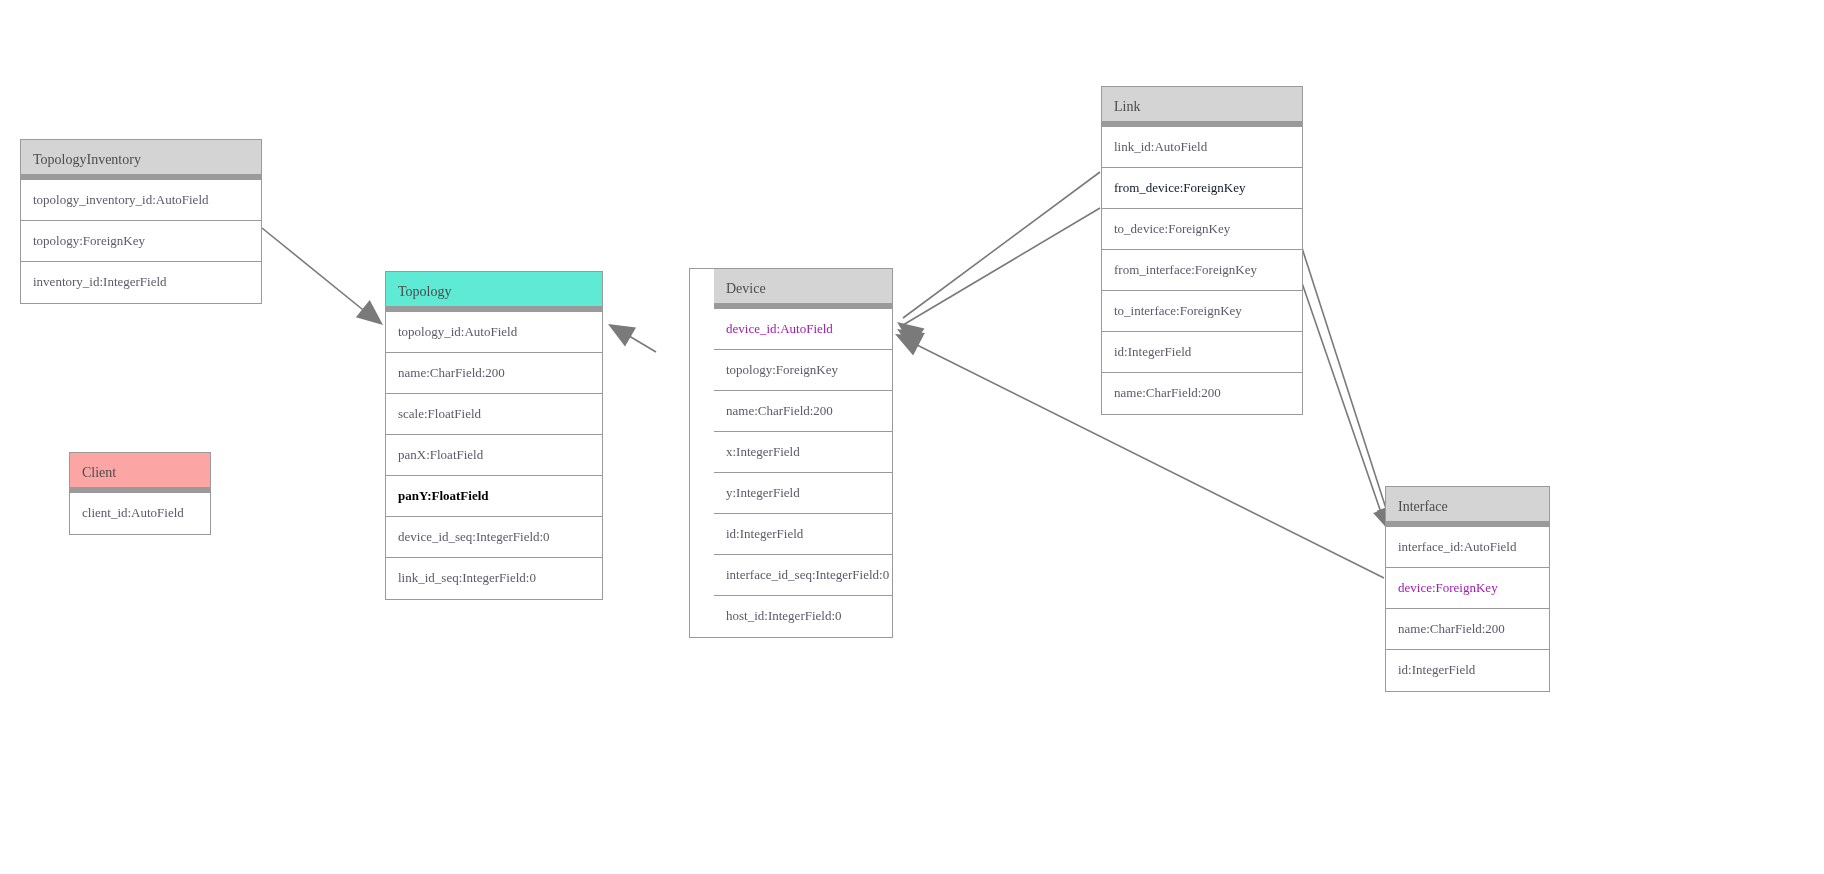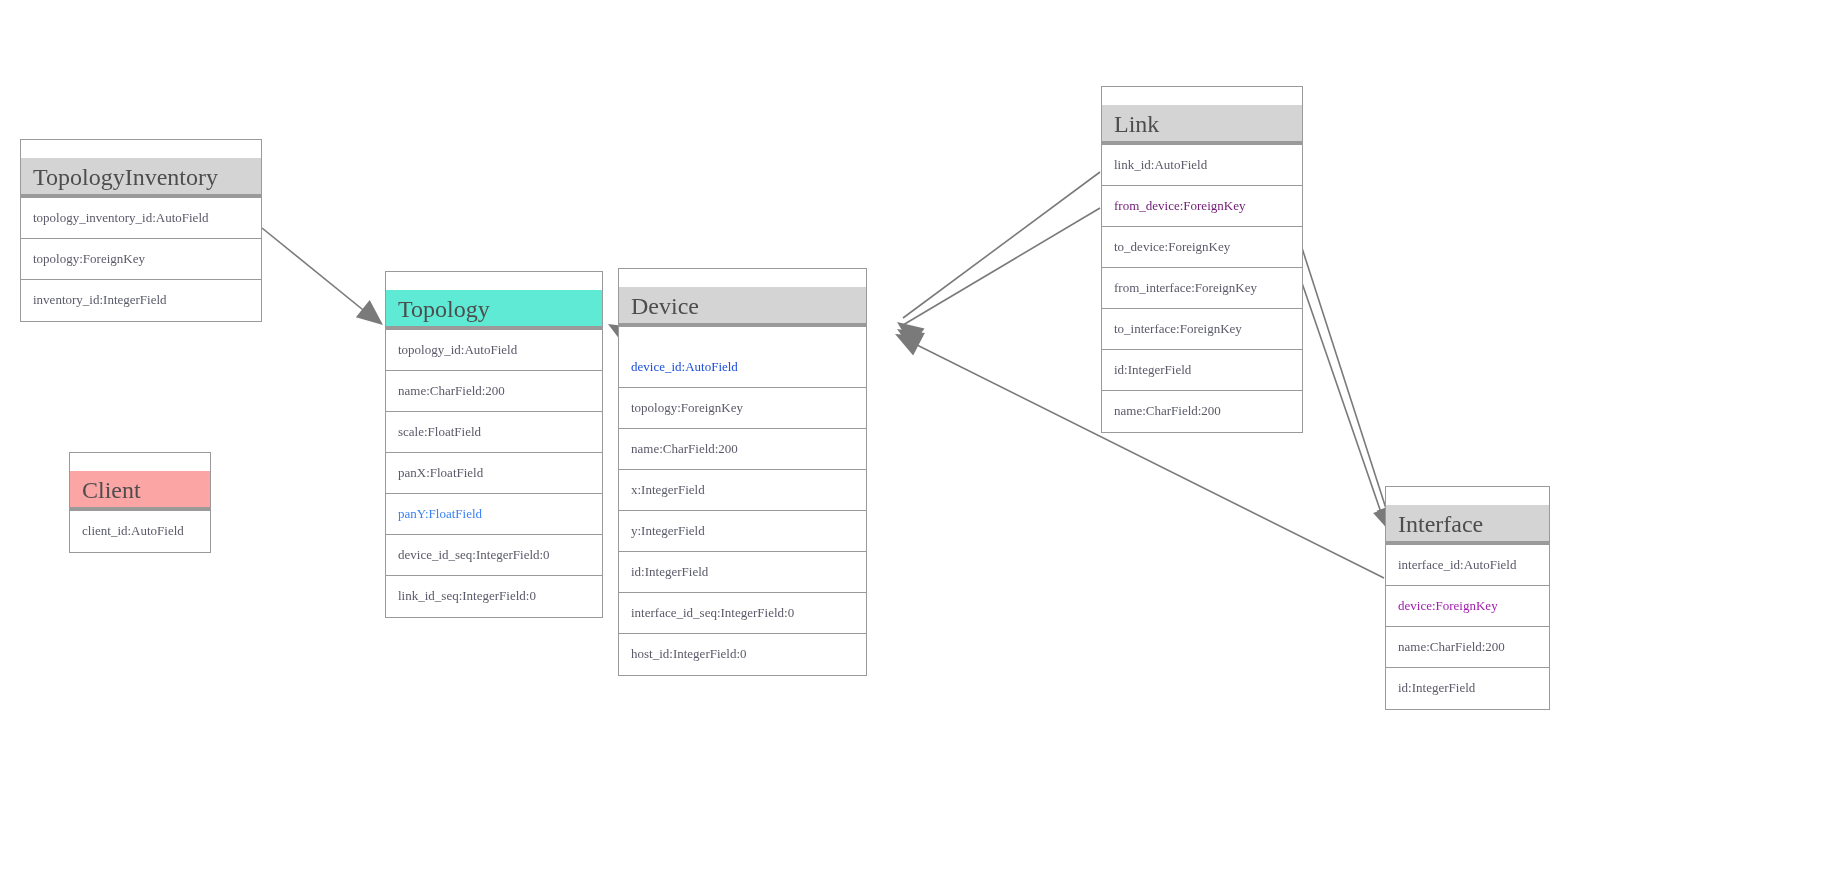--- a/index.html
+++ b/index.html
@@ -27,29 +27,28 @@
   .entity {
     position: absolute;
     box-sizing: border-box;
     border: 1px solid #9a9a9a;
     background: #ffffff;
     z-index: 2;
   }
   .entity-title {
     box-sizing: border-box;
     background: #d4d4d4;
-    border-bottom: 4px solid #1d4ed8;
+    border-bottom: 6px solid #1d4ed8;
     color: #4d4d4d;
-    font-size: 24px;
+    font-size: 14px;
     line-height: 39px;
     height: 40px;
     padding: 0 0 0 12px;
     white-space: nowrap;
     overflow: hidden;
-    margin-top: 18px;
   }
   .entity-field {
     box-sizing: border-box;
     border-bottom: 1px solid #9a9a9a;
     color: #5a5a6a;
     font-size: 13px;
     line-height: 40px;
     height: 41px;
     padding: 0 0 0 12px;
     white-space: nowrap;
@@ -91,39 +90,39 @@
       <div class="entity" style="left: 69px; top: 452px; width: 142px; border-color: rgb(154, 154, 154);">
         <div class="entity-title" style="background: #fca5a5; color: rgb(77, 77, 77); border-bottom-color: rgb(154, 154, 154);">Client</div>
         <div class="entity-field" style="color: rgb(90, 90, 106); border-bottom-color: rgb(154, 154, 154);">client_id:AutoField</div>
       </div>
       <div class="entity" style="left: 385px; top: 271px; width: 218px; border-color: rgb(154, 154, 154);">
         <div class="entity-title" style="background: #5eead4; color: rgb(77, 77, 77); border-bottom-color: rgb(154, 154, 154);">Topology</div>
         <div class="entity-field" style="color: rgb(90, 90, 106); border-bottom-color: rgb(154, 154, 154);">topology_id:AutoField</div>
         <div class="entity-field" style="color: rgb(90, 90, 106); border-bottom-color: rgb(154, 154, 154);">name:CharField:200</div>
         <div class="entity-field" style="color: rgb(90, 90, 106); border-bottom-color: rgb(154, 154, 154);">scale:FloatField</div>
         <div class="entity-field" style="color: rgb(90, 90, 106); border-bottom-color: rgb(154, 154, 154);">panX:FloatField</div>
-        <div class="entity-field" style="color: #3b82f6; border-bottom-color: rgb(154, 154, 154);">panY:FloatField</div>
+        <div class="entity-field" style="color: #000000; border-bottom-color: rgb(154, 154, 154); font-weight: bold;">panY:FloatField</div>
         <div class="entity-field" style="color: rgb(90, 90, 106); border-bottom-color: rgb(154, 154, 154);">device_id_seq:IntegerField:0</div>
         <div class="entity-field" style="color: rgb(90, 90, 106); border-bottom-color: rgb(154, 154, 154);">link_id_seq:IntegerField:0</div>
       </div>
-      <div class="entity" style="left: 618px; top: 268px; width: 249px; border-color: rgb(154, 154, 154);">
+      <div class="entity" style="left: 689px; top: 268px; width: 204px; border-color: rgb(154, 154, 154); padding-left: 24px;">
         <div class="entity-title" style="background: rgb(212, 212, 212); color: rgb(77, 77, 77); border-bottom-color: rgb(154, 154, 154);">Device</div>
-        <div class="entity-field" style="color: #1d4ed8; border-bottom-color: rgb(154, 154, 154); margin-top: 20px;">device_id:AutoField</div>
+        <div class="entity-field" style="color: #a21caf; border-bottom-color: rgb(154, 154, 154);">device_id:AutoField</div>
         <div class="entity-field" style="color: rgb(90, 90, 106); border-bottom-color: rgb(154, 154, 154);">topology:ForeignKey</div>
         <div class="entity-field" style="color: rgb(90, 90, 106); border-bottom-color: rgb(154, 154, 154);">name:CharField:200</div>
         <div class="entity-field" style="color: rgb(90, 90, 106); border-bottom-color: rgb(154, 154, 154);">x:IntegerField</div>
         <div class="entity-field" style="color: rgb(90, 90, 106); border-bottom-color: rgb(154, 154, 154);">y:IntegerField</div>
         <div class="entity-field" style="color: rgb(90, 90, 106); border-bottom-color: rgb(154, 154, 154);">id:IntegerField</div>
         <div class="entity-field" style="color: rgb(90, 90, 106); border-bottom-color: rgb(154, 154, 154);">interface_id_seq:IntegerField:0</div>
         <div class="entity-field" style="color: rgb(90, 90, 106); border-bottom-color: rgb(154, 154, 154);">host_id:IntegerField:0</div>
       </div>
       <div class="entity" style="left: 1101px; top: 86px; width: 202px; border-color: rgb(154, 154, 154);">
         <div class="entity-title" style="background: rgb(212, 212, 212); color: rgb(77, 77, 77); border-bottom-color: rgb(154, 154, 154);">Link</div>
         <div class="entity-field" style="color: rgb(90, 90, 106); border-bottom-color: rgb(154, 154, 154);">link_id:AutoField</div>
-        <div class="entity-field" style="color: #701a75; border-bottom-color: rgb(154, 154, 154);">from_device:ForeignKey</div>
+        <div class="entity-field" style="color: #0f172a; border-bottom-color: rgb(154, 154, 154);">from_device:ForeignKey</div>
         <div class="entity-field" style="color: rgb(90, 90, 106); border-bottom-color: rgb(154, 154, 154);">to_device:ForeignKey</div>
         <div class="entity-field" style="color: rgb(90, 90, 106); border-bottom-color: rgb(154, 154, 154);">from_interface:ForeignKey</div>
         <div class="entity-field" style="color: rgb(90, 90, 106); border-bottom-color: rgb(154, 154, 154);">to_interface:ForeignKey</div>
         <div class="entity-field" style="color: rgb(90, 90, 106); border-bottom-color: rgb(154, 154, 154);">id:IntegerField</div>
         <div class="entity-field" style="color: rgb(90, 90, 106); border-bottom-color: rgb(154, 154, 154);">name:CharField:200</div>
       </div>
       <div class="entity" style="left: 1385px; top: 486px; width: 165px; border-color: rgb(154, 154, 154);">
         <div class="entity-title" style="background: rgb(212, 212, 212); color: rgb(77, 77, 77); border-bottom-color: rgb(154, 154, 154);">Interface</div>
         <div class="entity-field" style="color: rgb(90, 90, 106); border-bottom-color: rgb(154, 154, 154);">interface_id:AutoField</div>
         <div class="entity-field" style="color: #a21caf; border-bottom-color: rgb(154, 154, 154);">device:ForeignKey</div>

